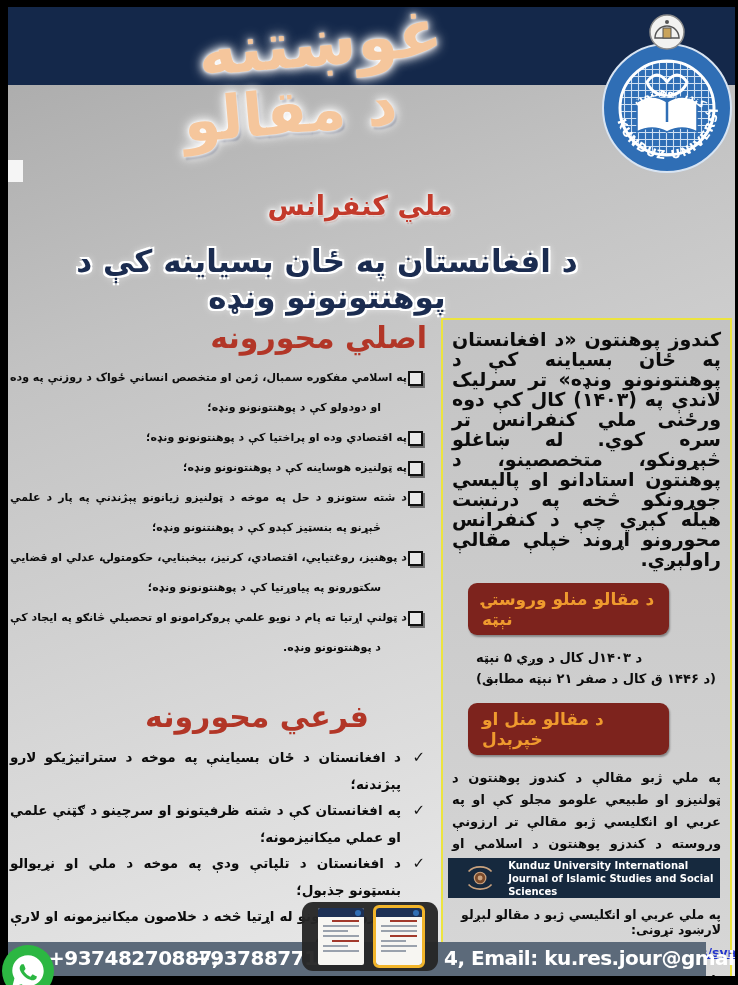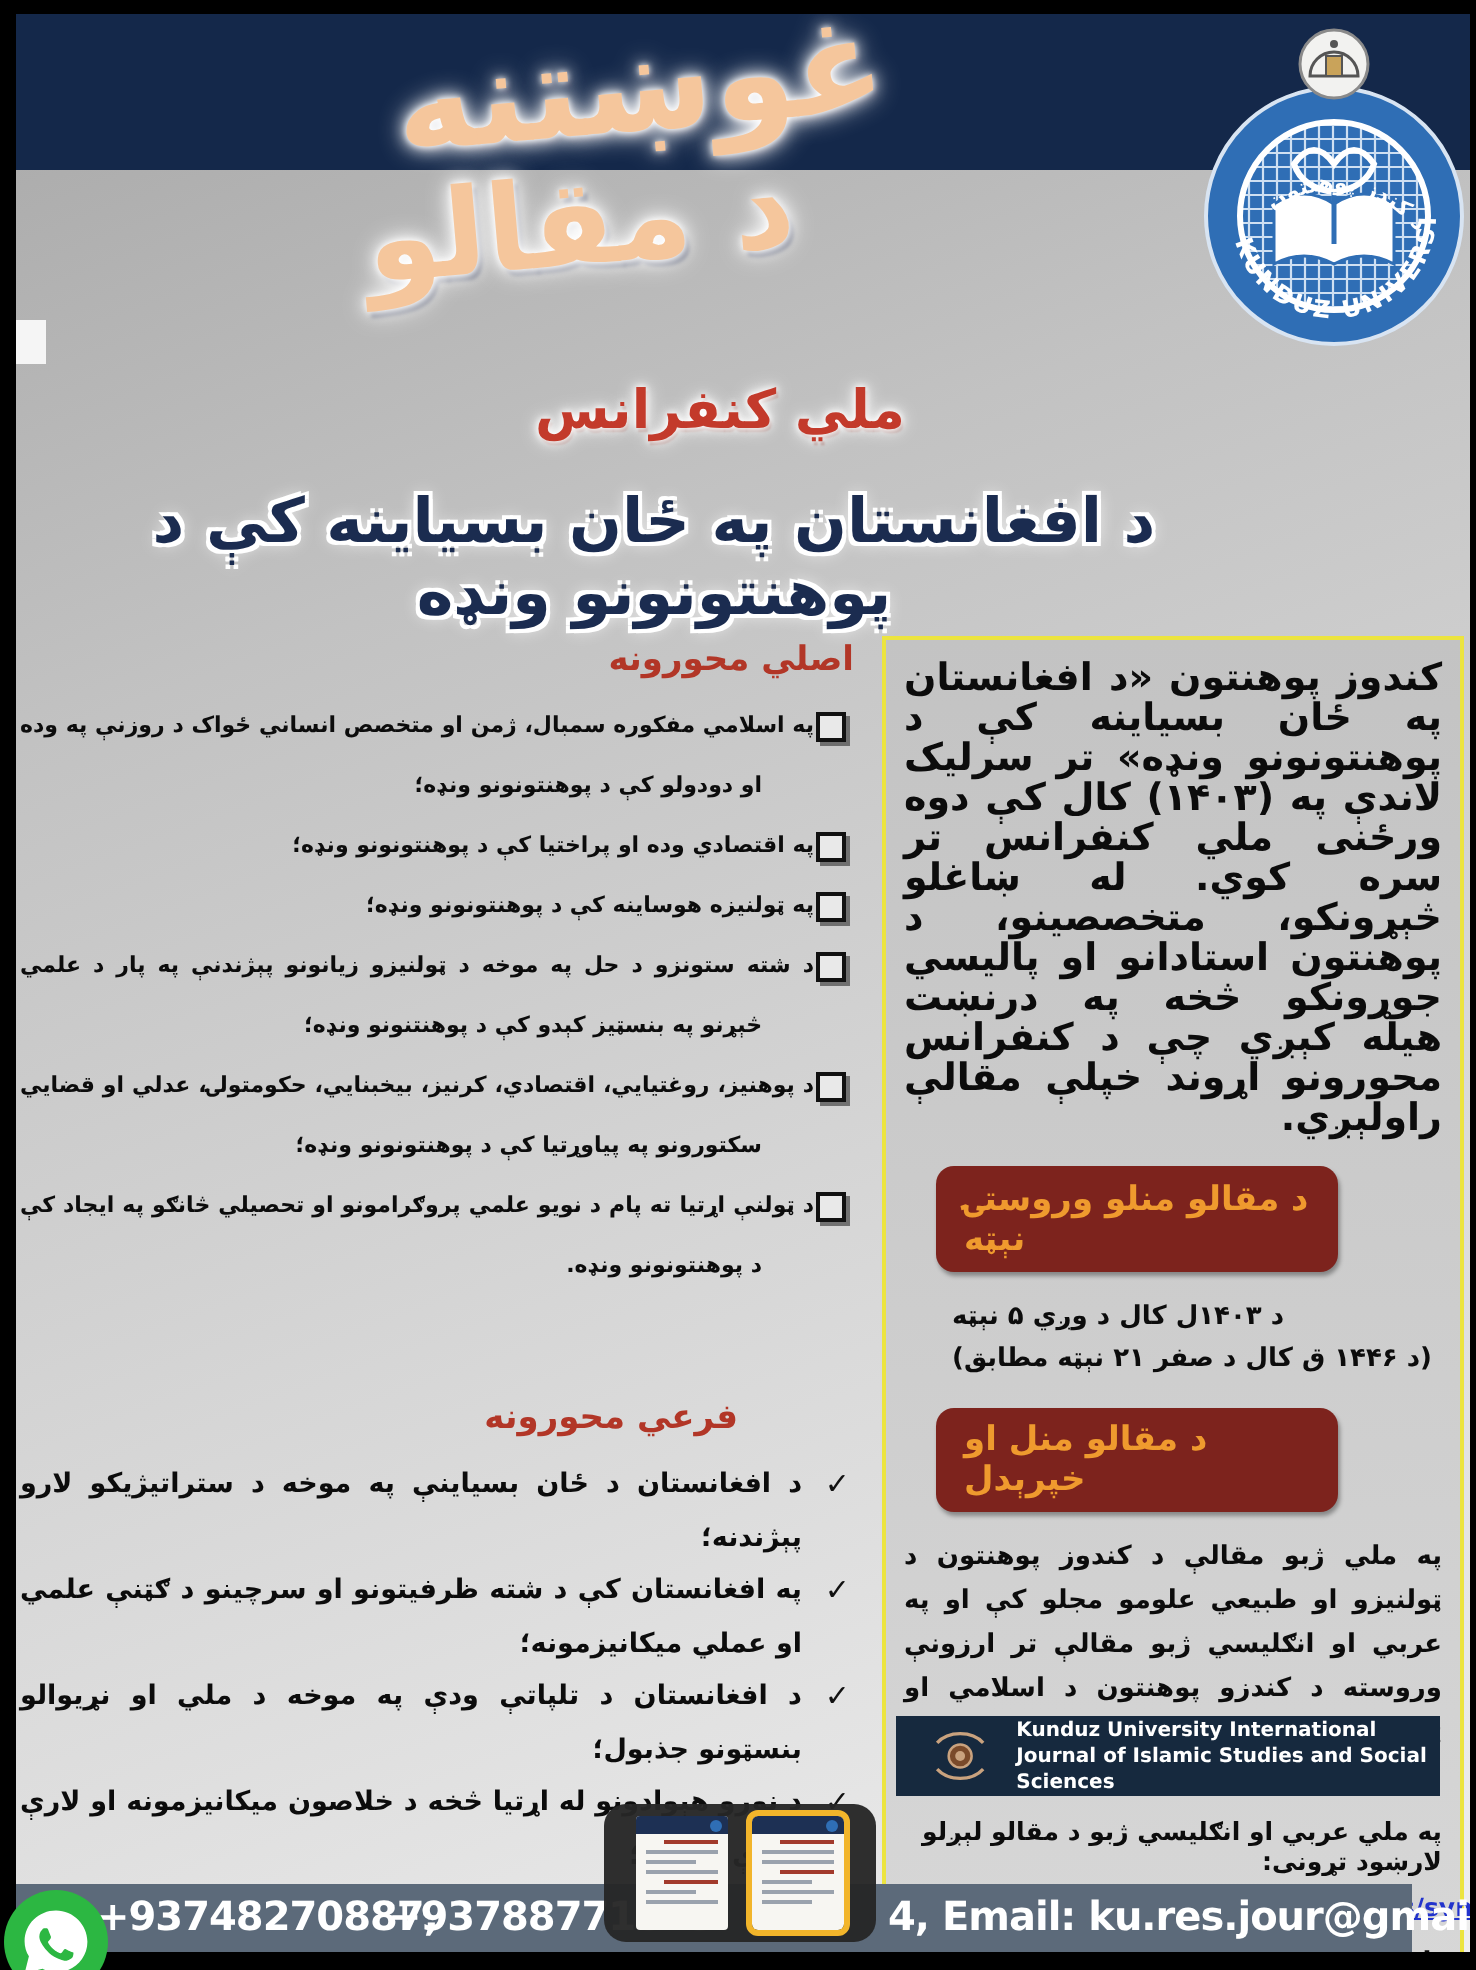--- a/index.html
+++ b/index.html
@@ -27,21 +27,21 @@
           color:#c33a2b;font-weight:bold;font-size:27px;
           text-shadow:0 0 3px #fff,0 0 6px #fff,0 0 10px #fff,1px 2px 1px rgba(120,20,10,.35);}
   .main-title{position:absolute;left:0;top:243px;width:622px;text-align:center;direction:rtl;
           color:#1b2c50;font-weight:bold;font-size:31px;
           text-shadow:2px 2px 0 #fff,-2px -2px 0 #fff,-2px 2px 0 #fff,2px -2px 0 #fff,0 0 9px #fff;margin-left:16px;}
 
   
   .uni-logo{position:absolute;left:600px;top:10px;z-index:6;}
 
   
-  .col-heading{color:#b23627;font-weight:bold;font-size:17px;direction:rtl;text-align:right;margin:0;}
+  .col-heading{color:#b23627;font-weight:bold;font-size:30px;direction:rtl;text-align:right;margin:0;}
   .main-col{position:absolute;left:10px;top:320px;width:417px;direction:rtl;}
   ul.themes{list-style:none;margin:8px 0 0 0;padding:0;}
   .themes li{position:relative;color:#0c0c0c;font-weight:bold;text-align:justify;direction:rtl;}
   ul.main-list li{font-size:11px;line-height:30px;padding-right:46px;text-indent:-26px;}
   .sq{position:absolute;right:4px;top:8px;width:11px;height:11px;border:2px solid #111;
       background:#e9e9e9;box-shadow:2px 2px 0 rgba(60,60,60,.65);}
   .sub-col{position:absolute;left:10px;top:699px;width:417px;direction:rtl;}
   .sub-col .col-heading{padding-right:58px;}
   ul.sub-list{margin-top:10px;}
   ul.sub-list li{font-size:13.5px;line-height:26.5px;padding-right:26px;}

